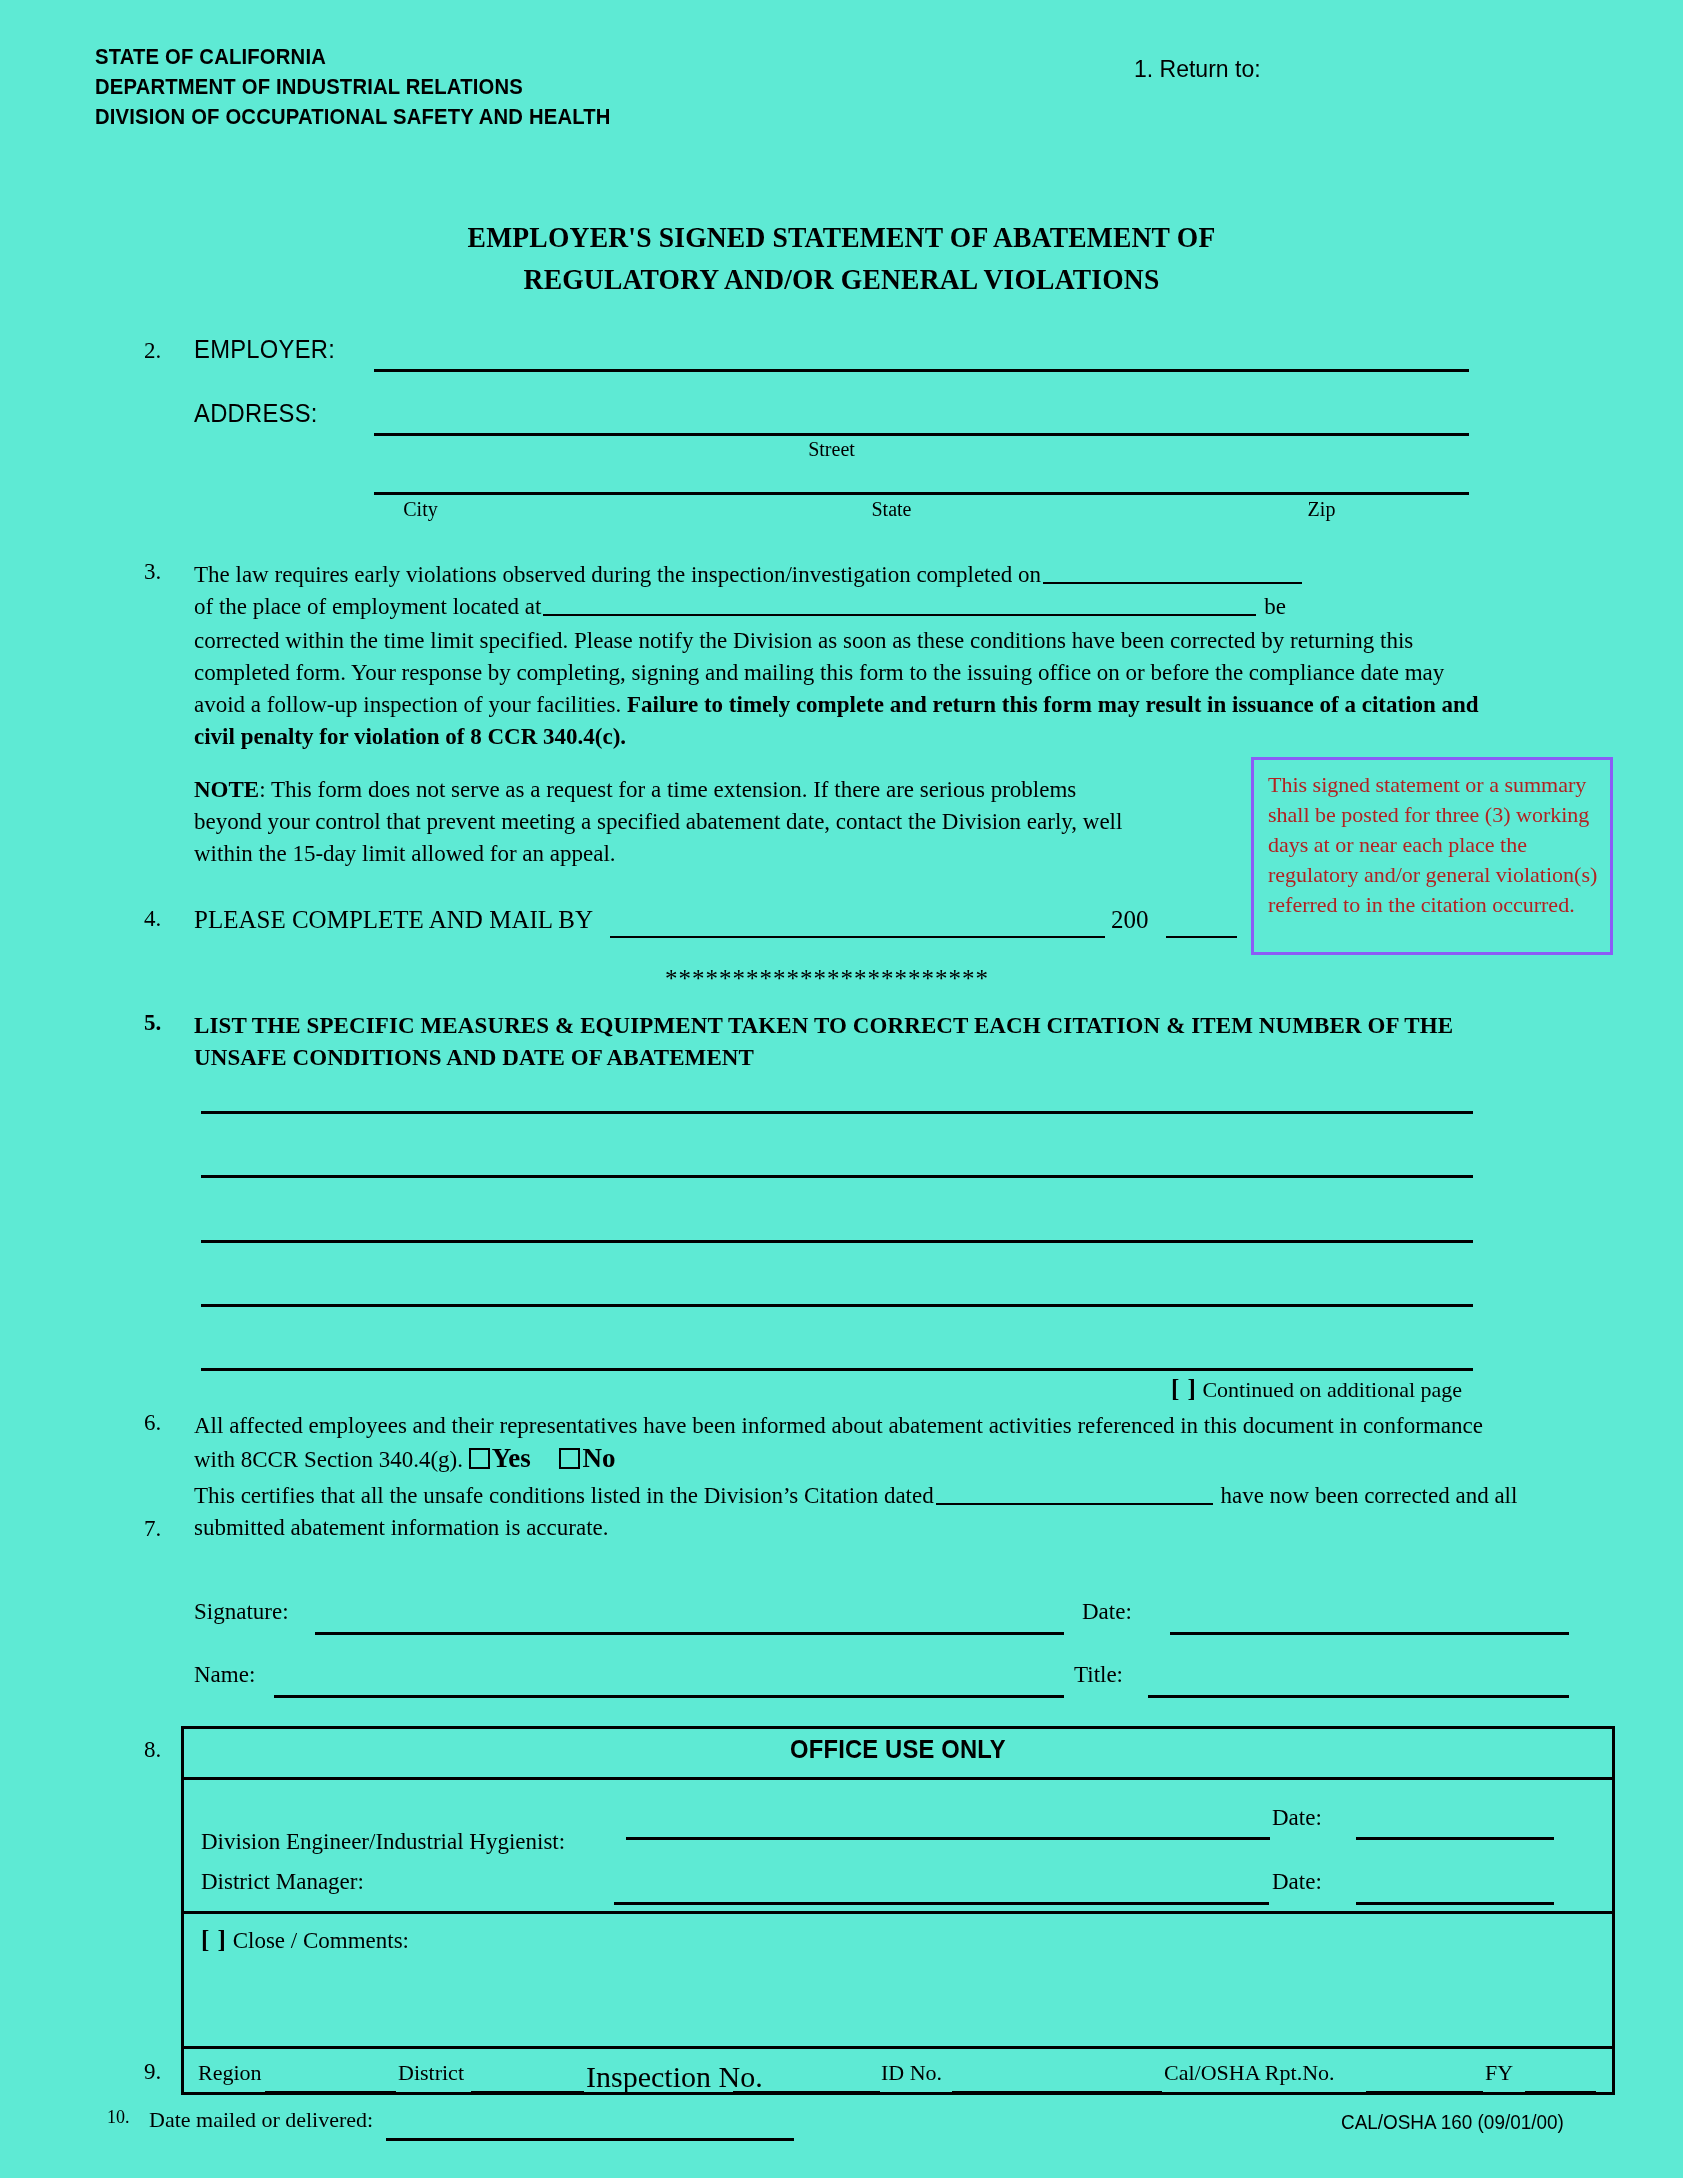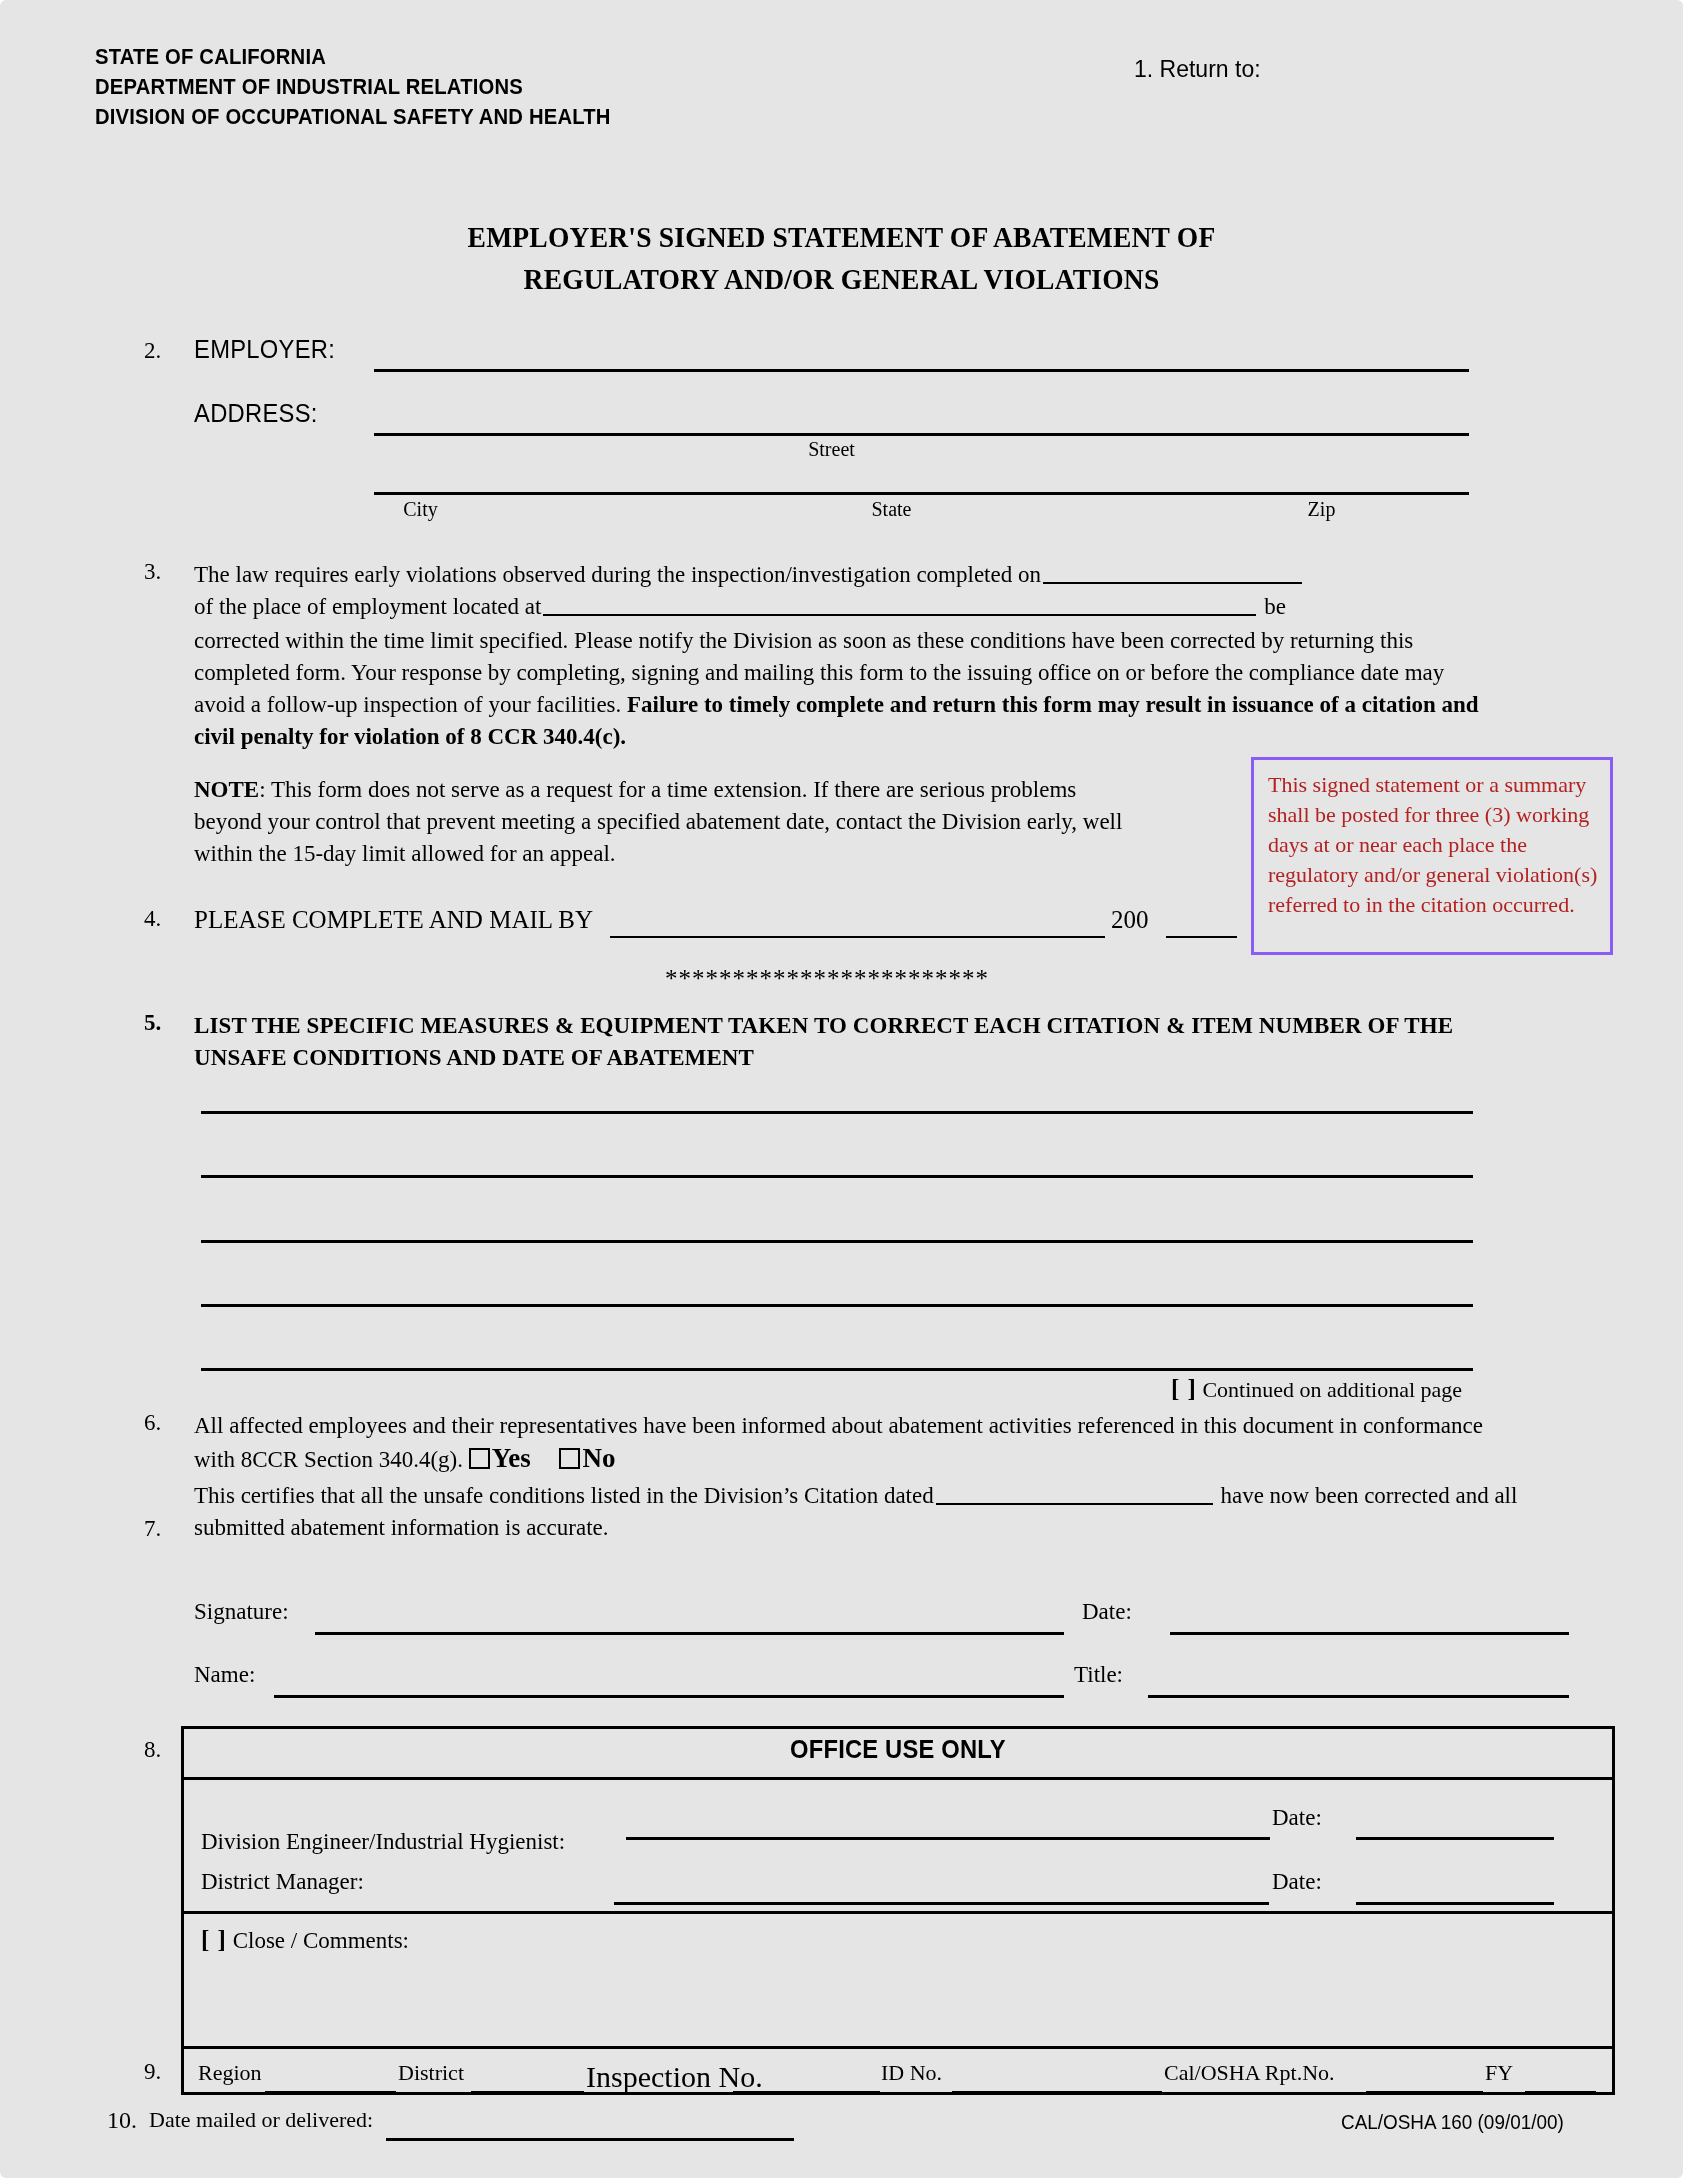--- a/index.html
+++ b/index.html
@@ -4,25 +4,24 @@
 <style>
   html, body {
     margin: 0;
     padding: 0;
     background: #ffffff;
   }
   .page {
     position: relative;
     width: 1683px;
     height: 2178px;
-    background: #e5e5e5;
+    background: #5eead4;
     font-family: "Liberation Serif", serif;
     color: #000000;
     overflow: hidden;
-    border-radius: 6px;
   }
 
   
   .agency-header {
     position: absolute;
     left: 95px;
     top: 42px;
     font-family: "Liberation Sans", sans-serif;
     font-weight: bold;
     font-size: 22px;
@@ -328,20 +327,20 @@
 
   <div class="lbl" style="left:881px; top:2060px; font-size:22px;">ID No.</div>
   <div class="rule-thin" style="left:952px; top:2091px; width:210px;"></div>
 
   <div class="lbl" style="left:1164px; top:2060px; font-size:22px;">Cal/OSHA Rpt.No.</div>
   <div class="rule-thin" style="left:1366px; top:2091px; width:117px;"></div>
 
   <div class="lbl" style="left:1485px; top:2060px; font-size:22px;">FY</div>
   <div class="rule-thin" style="left:1525px; top:2091px; width:71px;"></div>
 
-  <div class="lbl" style="left:107px; top:2107px; font-size:24px;">10.</div>
+  <div class="lbl" style="left:107px; top:2107px; font-size:18px;">10.</div>
   <div class="lbl" style="left:149px; top:2107px; font-size:22px;">Date mailed or delivered:</div>
   <div class="rule" style="left:386px; top:2138px; width:408px;"></div>
 
   <div class="footer-code" style="left:1341px; top:2110px;">CAL/OSHA 160 (09/01/00)</div>
 
 </div>
 
 
 </body></html>

